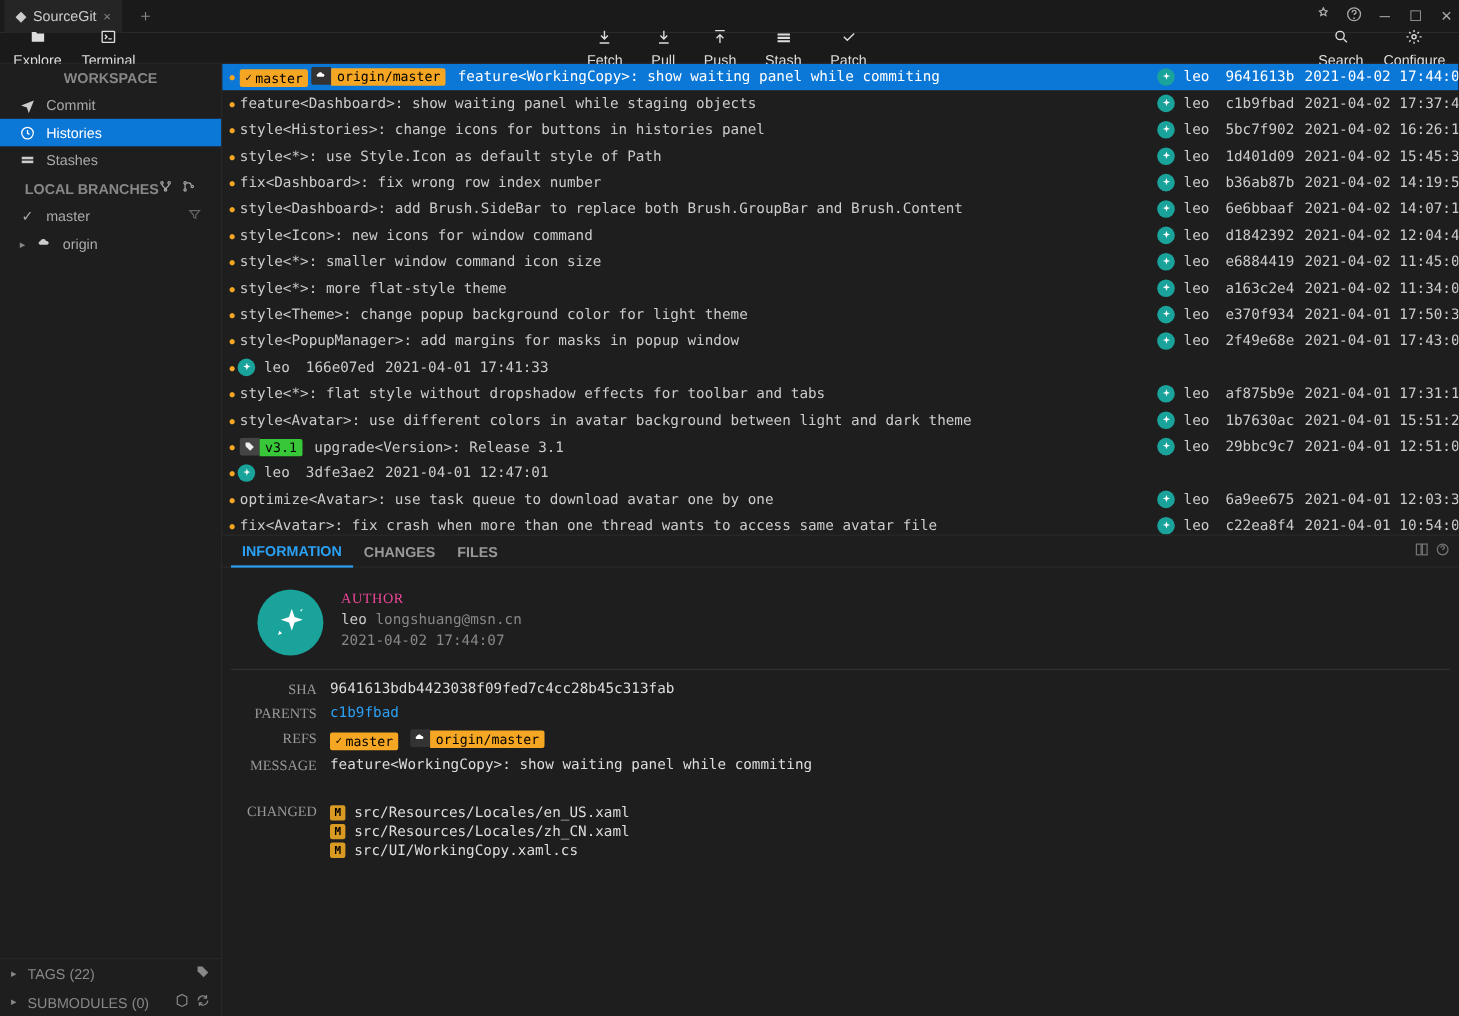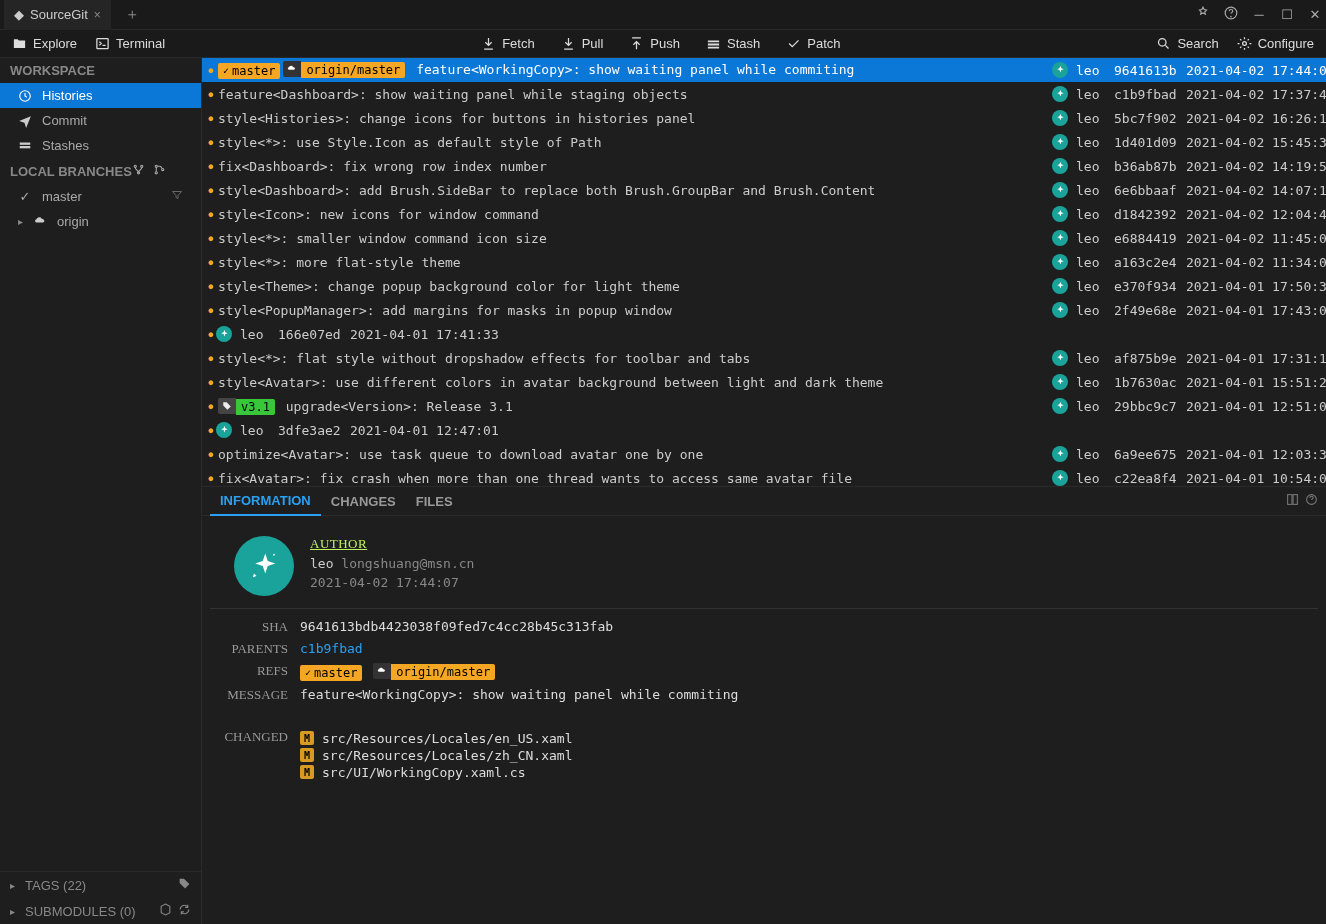--- a/index.html
+++ b/index.html
@@ -21,30 +21,30 @@
 .titlebar .right { margin-left: auto; display: flex; align-items: center; gap: 14px; color: #aaa; }
 .win-btn { display:inline-flex; width:14px; justify-content:center;}
 .toolbar {
   height: 28px; background: #1a1a1a; color: #ddd;
   display: flex; align-items: center; padding: 0 12px;
   border-bottom: 1px solid #2a2a2a;
 }
 .toolbar .tb-left { display: flex; gap: 18px; }
 .toolbar .tb-mid { margin: 0 auto; display: flex; gap: 26px; }
 .toolbar .tb-right { display: flex; gap: 18px; align-items: center; }
-.tb-btn { display: flex; align-items: center; gap: 6px; cursor: pointer; }
+.tb-btn { display: flex; align-items: center; gap: 6px; cursor: pointer; flex-direction: column; }
 .tb-btn svg, .tb-btn .ico { width: 15px; height: 15px; }
 .main { display: flex; flex: 1; min-height: 0; }
 .sidebar {
   width: 202px; background: #1e1e1e; border-right: 1px solid #2a2a2a;
   display: flex; flex-direction: column; color: #aaa;
 }
 .sb-header {
   padding: 5px 10px; font-weight: bold; color: #888;
-  display: flex; align-items: center; justify-content: flex-start;
+  display: flex; align-items: center; justify-content: center;
 }
 .sb-header .icons { display:flex; gap:8px; color:#999;}
 .sb-item {
   display: flex; align-items: center; gap: 10px;
   padding: 5px 18px; cursor: pointer;
 }
 .sb-item.active { background: #0b77d7; color: #fff; }
 .sb-item .ico { width: 14px; display:inline-flex; justify-content:center;}
 .sb-spacer { flex: 1; }
 .sb-footer { border-top: 1px solid #2a2a2a; }
@@ -81,21 +81,21 @@
 }
 .detail-tabs .dt.active { color:#2aa1f4; border-bottom:2px solid #2aa1f4; }
 .detail-tabs .dt-right { margin-left:auto; display:flex; gap:6px; color:#777;}
 .detail { padding: 20px 8px 8px 8px; font-family: Consolas,monospace; font-size:13px; overflow:auto; flex:1;}
 .author-block { display:flex; gap:16px; margin-bottom:12px; padding-left:24px;}
 .author-block .av {
   width:60px; height:60px; border-radius:50%; background:#1aa39b;
   display:flex; align-items:center; justify-content:center;
 }
 .author-block .av svg { width:30px; height:30px; fill:#fff;}
-.author-block .info .lab { color:#bef264; font-family:"Segoe UI"; letter-spacing:0.5px;text-decoration:underline;}
+.author-block .info .lab { color:#ec4899; font-family:"Segoe UI"; letter-spacing:0.5px;}
 .author-block .info .line { margin-top:4px; color:#ccc;}
 .author-block .info .line .email { color:#888;}
 .author-block .info .ts { color:#888; margin-top:4px;}
 .sep { border-top:1px solid #333; margin:10px 0; }
 .kv { display:flex; margin:6px 0;}
 .kv .k { width:90px; text-align:right; color:#999; padding-right:12px; font-family:"Segoe UI";}
 .kv .v { flex:1; color:#ddd;}
 .kv .v .link { color:#2aa1f4;}
 .chg-row { display:flex; align-items:center; gap:8px; margin:2px 0;}
 .chg-row .m { width:14px; height:14px; background:#d99a23; color:#000; font-size:10px; font-weight:bold;
@@ -197,36 +197,36 @@
     </div>
   </div>
 </div>
 
 <div class="main">
 
   <div class="sidebar">
     <div class="sb-header">
       <span>WORKSPACE</span>
     </div>
+    <div class="sb-item">
+      <span class="ico">
+        <svg width="14" height="14" viewBox="0 0 24 24" fill="#ccc">
+            <path d="M2 12l20-8-8 20-3-9z"></path>
+          </svg>
+      </span>
+      <span>Commit</span>
+    </div>
     <div class="sb-item active">
       <span class="ico">
         <svg width="14" height="14" viewBox="0 0 24 24" fill="none" stroke="#fff" stroke-width="2">
             <circle cx="12" cy="12" r="9"></circle>
             <path d="M12 7v5l3 2"></path>
           </svg>
       </span>
       <span>Histories</span>
-    </div>
-    <div class="sb-item">
-      <span class="ico">
-        <svg width="14" height="14" viewBox="0 0 24 24" fill="#ccc">
-            <path d="M2 12l20-8-8 20-3-9z"></path>
-          </svg>
-      </span>
-      <span>Commit</span>
     </div>
     <div class="sb-item">
       <span class="ico">
         <svg width="14" height="14" viewBox="0 0 24 24" fill="#ccc">
             <rect x="3" y="6" width="18" height="4"></rect>
             <rect x="3" y="12" width="18" height="4"></rect>
           </svg>
       </span>
       <span>Stashes</span>
     </div>

